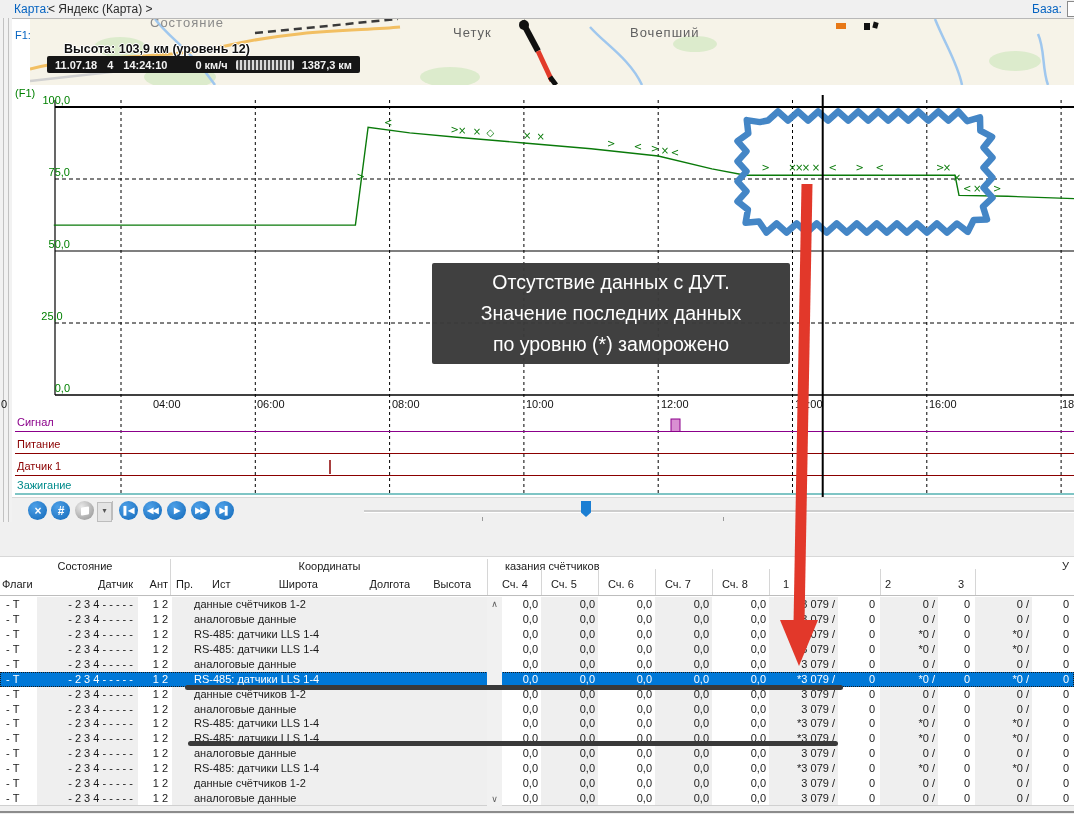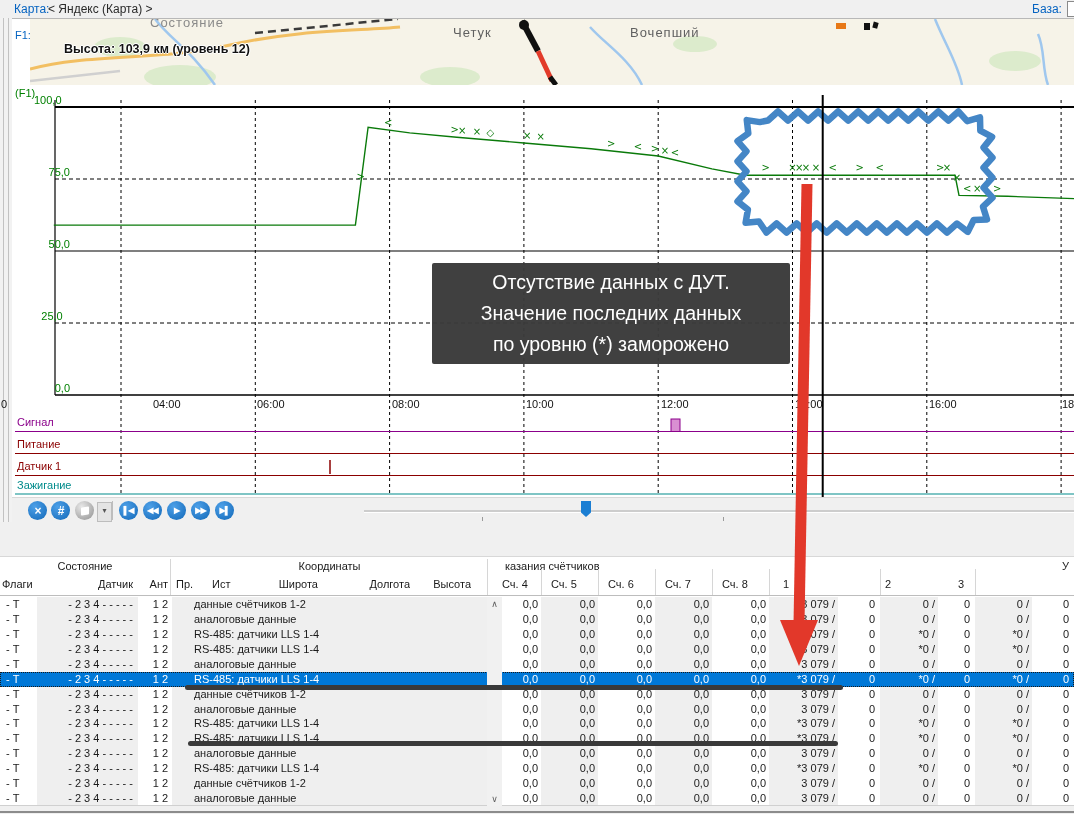--- a/index.html
+++ b/index.html
@@ -95,25 +95,33 @@
       <path d="M520,58 L526,66" stroke="#101010" stroke-width="5" fill="none"></path>
       <rect x="806" y="4" width="10" height="6" fill="#e77817"></rect>
       <rect x="834" y="4" width="6" height="7" fill="#111"></rect>
       <rect x="843" y="3" width="5" height="6" fill="#111" transform="rotate(15 845 6)"></rect>
     </svg>
     <span class="map-label" style="left:120px;top:-4px;">Состояние</span>
     <span class="map-label" style="left:423px;top:6px;color:#606060;">Четук</span>
     <span class="map-label" style="left:600px;top:6px;color:#606060;">Вочепший</span>
   </div>
   <div id="alt-text" class="abs">Высота: 103,9 км (уровень 12)</div>
+  <div id="statusbar" class="abs">
+    <span>11.07.18</span>
+    <span style="margin-left:10px;">4</span>
+    <span style="margin-left:10px;">14:24:10</span>
+    <span style="margin-left:28px;">0 км/ч</span>
+    <span id="gauge"></span>
+    <span style="margin-left:8px;">1387,3 км</span>
+  </div>
 
   <div id="chart-panel" class="abs"></div>
   <span id="f1-series" class="abs">(F1)</span>
   <div id="ylabels">
-      <div style="position: absolute; left: 34px; width: 36px; font-size: 11px; color: rgb(0, 128, 0); z-index: 6; top: 94px;">100,0</div>
+      <div style="position: absolute; left: 34px; width: 36px; text-align: right; font-size: 11px; color: rgb(0, 128, 0); z-index: 6; top: 94px;">100,0</div>
       <div style="position: absolute; left: 34px; width: 36px; text-align: right; font-size: 11px; color: rgb(0, 128, 0); z-index: 6; top: 166px;">75,0</div>
       <div style="position: absolute; left: 34px; width: 36px; text-align: right; font-size: 11px; color: rgb(0, 128, 0); z-index: 6; top: 238px;">50,0</div>
       <div style="position: absolute; left: 34px; width: 36px; text-align: center; font-size: 11px; color: rgb(0, 128, 0); z-index: 6; top: 310px;">25,0</div>
       <div style="position: absolute; left: 34px; width: 36px; text-align: right; font-size: 11px; color: rgb(0, 128, 0); z-index: 6; top: 382px;">0,0</div>
     </div>
   <div id="xlabels">
       <div style="position: absolute; top: 398px; left: 1px; font-size: 11px; color: rgb(17, 17, 17); z-index: 6; white-space: nowrap;">0</div>
       <div style="position: absolute; top: 398px; left: 123px; font-size: 11px; color: rgb(17, 17, 17); z-index: 6; white-space: nowrap; padding-left: 30px;">04:00</div>
       <div style="position: absolute; top: 398px; left: 257px; font-size: 11px; color: rgb(17, 17, 17); z-index: 6; white-space: nowrap;">06:00</div>
       <div style="position: absolute; top: 398px; left: 392px; font-size: 11px; color: rgb(17, 17, 17); z-index: 6; white-space: nowrap;">08:00</div>

